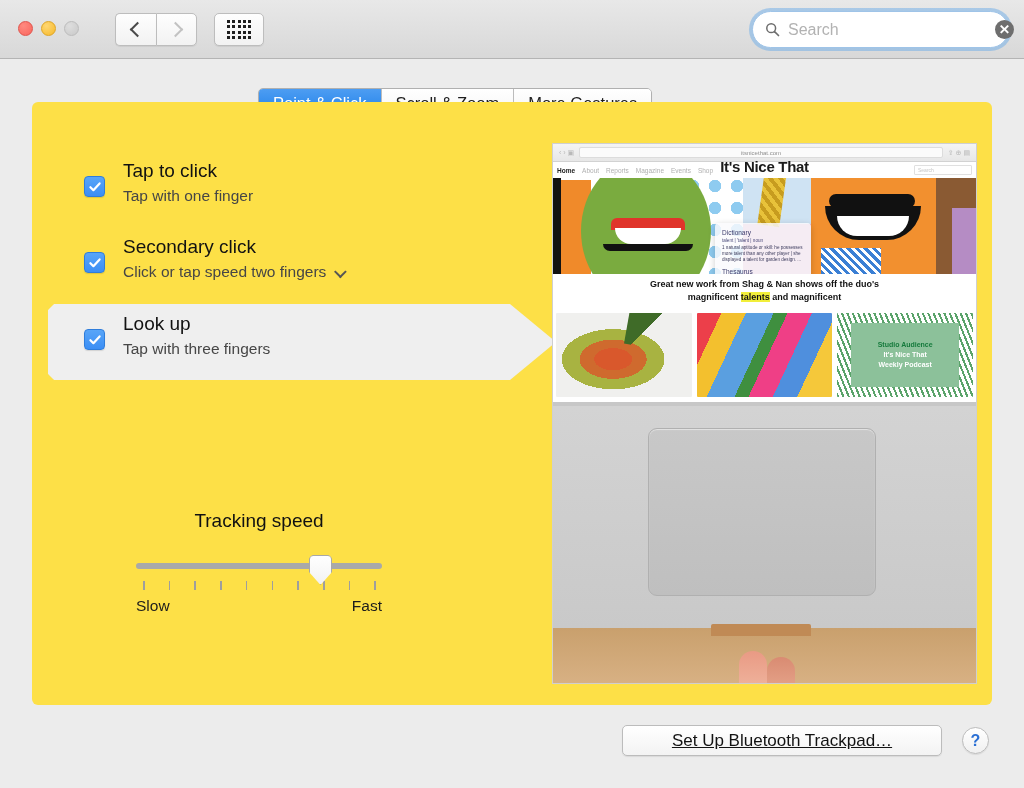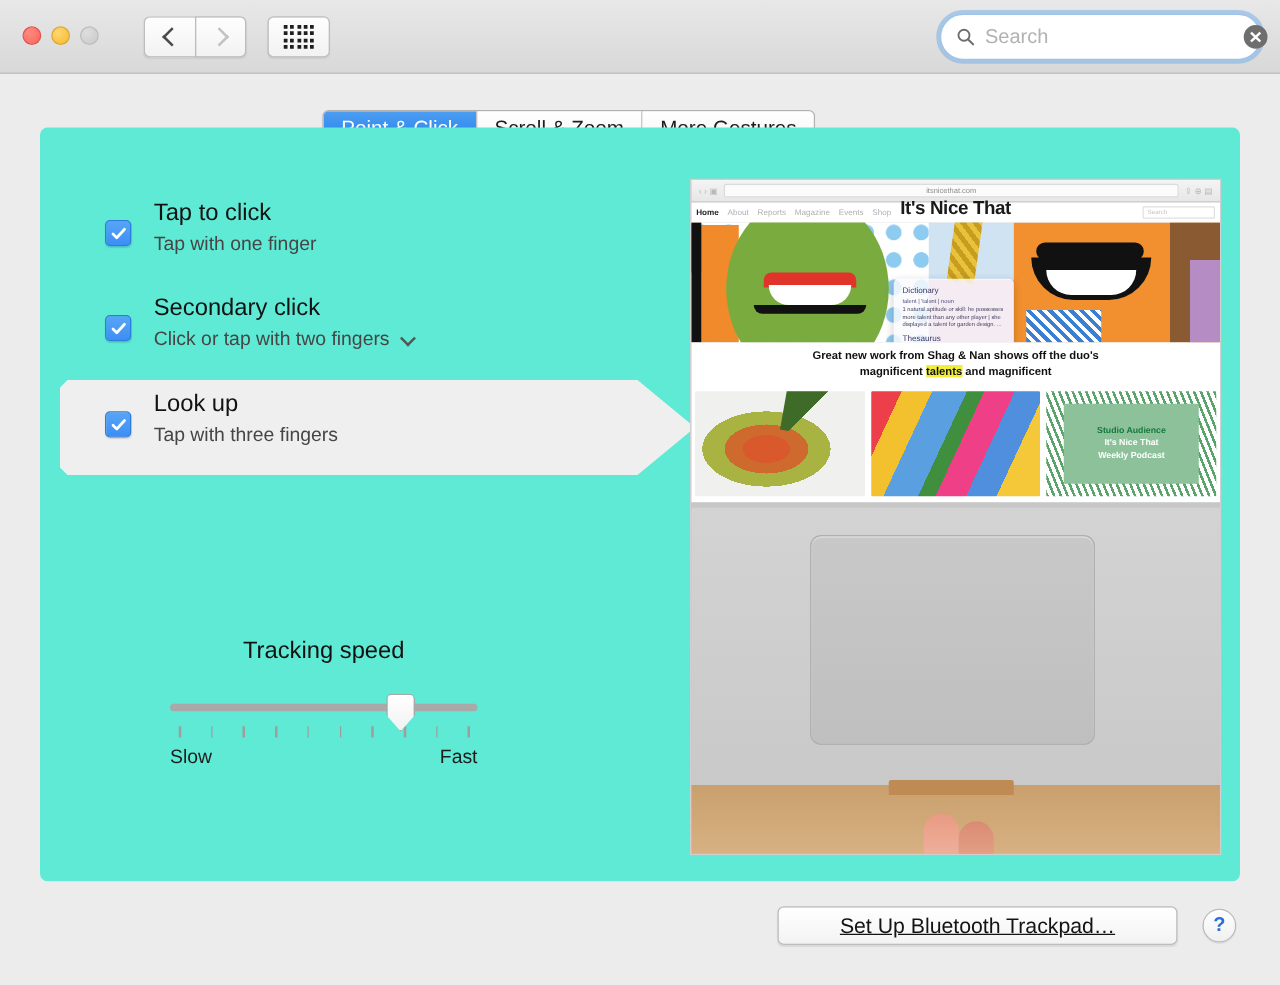--- a/index.html
+++ b/index.html
@@ -85,21 +85,21 @@
   }
   .tab:last-child { border-right: none; }
   .tab.active {
     background: linear-gradient(to bottom,#4d9df2,#1c7ee8);
     color: #fff;
   }
 
   
   #panel {
     position: absolute; left: 32px; top: 102px; width: 960px; height: 603px;
-    background: #5eead4; border-radius: 6px;
+    background: #fde047; border-radius: 6px;
   }
 
   
   .optrow { position: absolute; left: 26px; width: 470px; }
   .optrow .cb {
     position: absolute; left: 26px; top: 22px;
     width: 21px; height: 21px; border-radius: 4px;
     background: linear-gradient(to bottom,#58a5f8,#3b8ef5);
     border: .5px solid #2f7ddb;
     box-shadow: 0 1px 1px rgba(0,0,0,.12);
@@ -394,21 +394,21 @@
     </div>
 
     <div class="optrow" style="top:128px;height:68px">
       <span class="cb">
         <svg width="14" height="14" viewBox="0 0 14 14">
           <path d="M2.4 7.2 L5.4 10.2 L11.6 3.4" fill="none" stroke="#fff" stroke-width="2.2" stroke-linecap="round" stroke-linejoin="round"></path>
         </svg>
       </span>
       <div class="opt-title">Secondary click</div>
       <div class="opt-sub">
-        <span>Click or tap with two fingers</span><span class="chevdown"></span>
+        <span>Click or tap speed two fingers</span><span class="chevdown"></span>
       </div>
     </div>
 
     <div class="optrow" style="top:205px;height:68px">
       <span class="cb">
         <svg width="14" height="14" viewBox="0 0 14 14">
           <path d="M2.4 7.2 L5.4 10.2 L11.6 3.4" fill="none" stroke="#fff" stroke-width="2.2" stroke-linecap="round" stroke-linejoin="round"></path>
         </svg>
       </span>
       <div class="opt-title">Look up</div>

